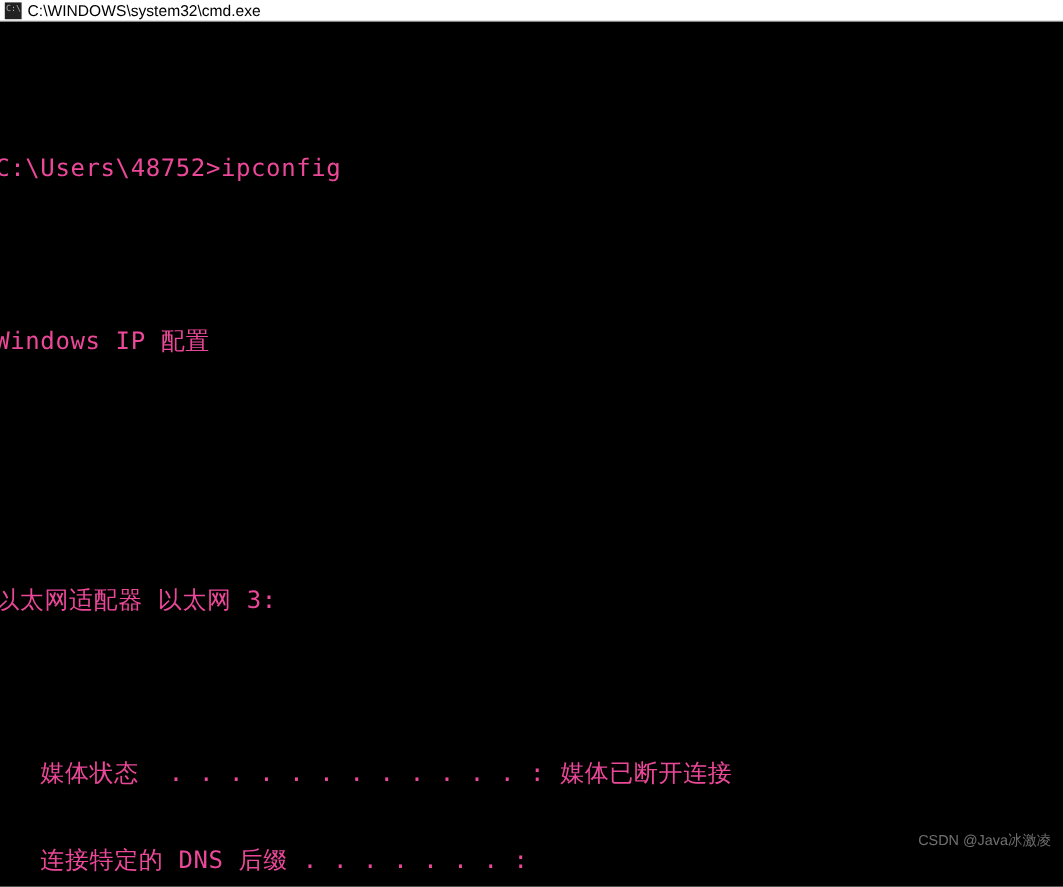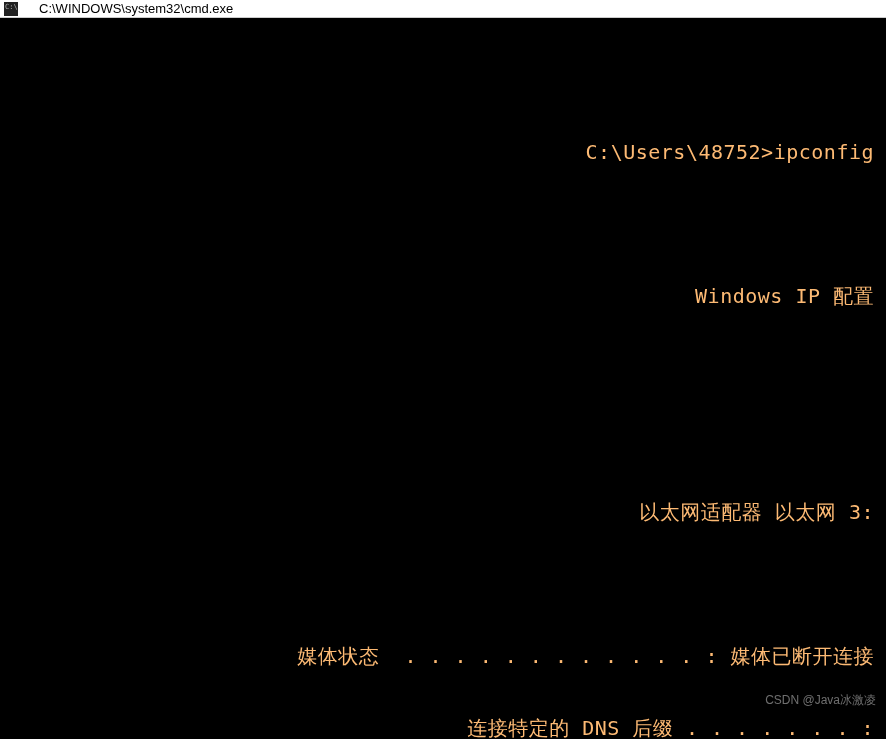--- a/index.html
+++ b/index.html
@@ -1,19 +1,18 @@
 <!DOCTYPE html>
 <html><head>
   <meta charset="utf-8">
   <style>
     * {
       margin: 0;
       padding: 0;
       box-sizing: border-box;
-      gap: 16px;
     }
     body {
       font-family: "NSimSun", "SimSun", "Consolas", "Courier New", monospace;
       background: #ffffff;
       width: 886px;
       height: 739px;
       overflow: hidden;
       position: relative;
     }
     .titlebar {
@@ -39,30 +38,29 @@
       content: "C:\\";
       position: absolute;
       top: 1px;
       left: 1px;
       font-size: 7px;
       color: #aaa;
       font-family: monospace;
     }
     .terminal {
       background: #000000;
-      color: #fdba74;
+      color: #ec4899;
       font-size: 20px;
       line-height: 1.2;
-      padding: 12px;
+      padding: 0;
       height: calc(100% - 18px);
       white-space: pre;
       overflow: hidden;
       font-family: "NSimSun", "SimSun", "Consolas", monospace;
       letter-spacing: 0.5px;
-      text-align: right;
     }
     .terminal-content {
       padding-top: 14px;
     }
     .line {
       white-space: pre;
       min-height: 24px;
       margin-left: -4px;
     }
     .watermark {

